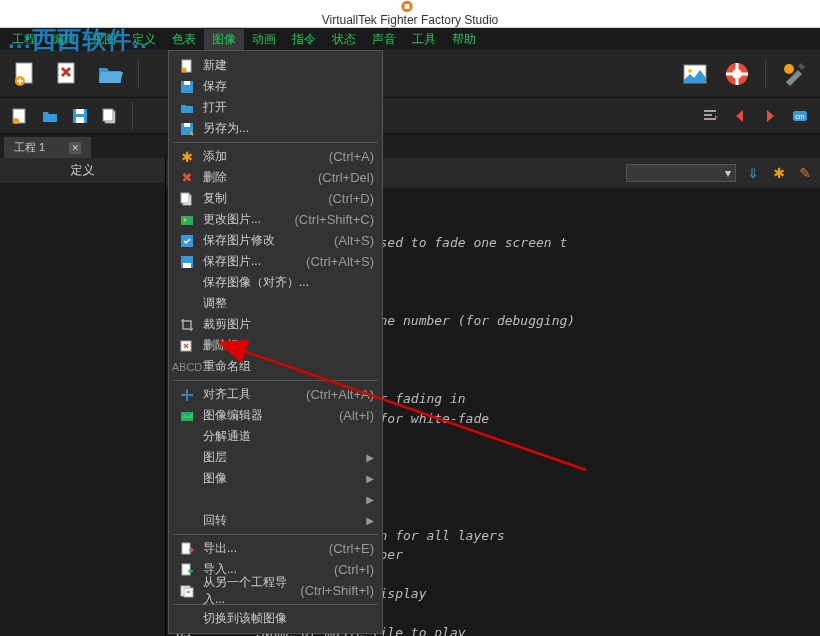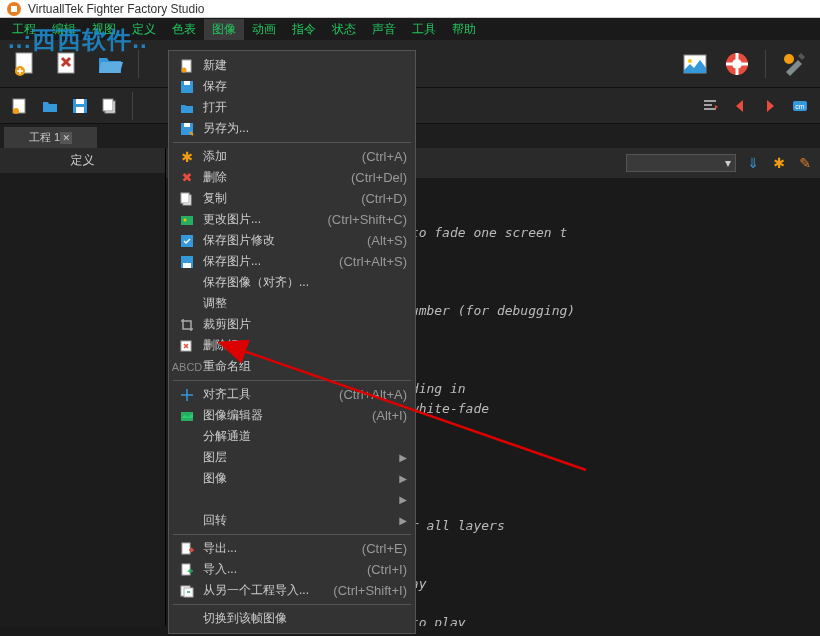--- a/index.html
+++ b/index.html
@@ -1,38 +1,38 @@
 <!DOCTYPE html>
 <html><head>
 <meta charset="utf-8">
 <style>
 * { margin: 0; padding: 0; box-sizing: border-box; }
 body { width: 820px; height: 636px; font-family: "Microsoft YaHei", sans-serif; font-size: 12px; background: #1a1a1a; overflow: hidden; position: relative; }
-.titlebar { height: 18px; background: #fff; border-bottom: 1px solid #ccc; display: flex; align-items: center; padding: 0 6px; color: #333; }
+.titlebar { height: 28px; background: #fff; border-bottom: 1px solid #ccc; display: flex; align-items: center; padding: 0 6px; color: #333; flex-direction: column; }
 .titlebar-logo { width: 16px; height: 16px; margin-right: 6px; }
 .menubar { height: 22px; background: #1a1a1a; display: flex; align-items: center; padding: 0 4px; color: #22c55e; font-family: Liberation Serif, serif; }
 .menubar-item { padding: 2px 8px; cursor: pointer; }
 .menubar-item.active { background: #3a3a3a; }
 .toolbar1 { height: 48px; background: #262626; border-bottom: 1px solid #111; display: flex; align-items: center; padding: 0 8px; gap: 6px; }
 .toolbar2 { height: 36px; background: #262626; border-bottom: 1px solid #111; display: flex; align-items: center; padding: 0 8px; gap: 6px; }
 .tb-btn { width: 36px; height: 36px; display: flex; align-items: center; justify-content: center; cursor: pointer; }
 .tb-btn-sm { width: 24px; height: 24px; display: flex; align-items: center; justify-content: center; cursor: pointer; }
 .tb-sep { width: 1px; height: 28px; background: #444; margin: 0 4px; }
 .tabbar { height: 24px; background: #1e1e1e; display: flex; align-items: flex-end; padding-left: 4px; }
-.tab { background: #3a3a3a; color: #ccc; padding: 3px 25px; display: flex; align-items: center; gap: 0; font-size: 11px; }
+.tab { background: #3a3a3a; color: #ccc; padding: 3px 10px; display: flex; align-items: center; gap: 24px; font-size: 11px; }
 .tab-close { width: 12px; height: 12px; display: inline-flex; align-items: center; justify-content: center; background: #555; font-size: 9px; }
 .content { display: flex; height: calc(636px - 28px - 22px - 48px - 36px - 24px); }
 .sidebar { width: 166px; background: #1c1c1c; border-right: 1px solid #000; }
 .sidebar-head { background: #2a2a2a; color: #ccc; text-align: center; padding: 4px; font-size: 12px; }
 .main { flex: 1; background: #1a1a1a; overflow: hidden; position: relative; }
 .main-toolbar { height: 30px; background: #2a2a2a; display: flex; align-items: center; padding: 0 6px; gap: 8px; justify-content: flex-end; }
 .mt-dd { width: 110px; height: 18px; background: #3a3a3a; border: 1px solid #555; color: #ccc; display: flex; align-items: center; justify-content: flex-end; padding: 0 4px; }
 .mt-btn { width: 18px; height: 18px; display: flex; align-items: center; justify-content: center; cursor: pointer; font-size: 14px; }
 .code { padding: 6px 10px; color: #bbb; font-family: "Consolas", monospace; font-style: italic; font-size: 13px; line-height: 1.5; white-space: pre; }
-.dropdown { position: absolute; left: 168px; top: 50px; width: 248px; background: #333; border: 1px solid #555; color: #ccc; z-index: 100; padding: 4px 0; }
+.dropdown { position: absolute; left: 168px; top: 50px; width: 215px; background: #333; border: 1px solid #555; color: #ccc; z-index: 100; padding: 4px 0; }
 .dd-item { display: flex; align-items: center; height: 21px; padding: 0 8px; cursor: pointer; }
 .dd-icon { width: 20px; display: flex; align-items: center; justify-content: center; font-size: 13px; }
 .dd-label { flex: 1; padding-left: 6px; }
 .dd-shortcut { color: #999; font-size: 13px; }
 .dd-sep { height: 1px; background: #555; margin: 3px 4px; }
 .dd-sub { color: #999; font-size: 10px; margin-left: auto; }
 .arrow-overlay { position: absolute; left: 166px; top: 50px; width: 500px; height: 460px; z-index: 200; pointer-events: none; }
 .watermark { position: absolute; top: 24px; left: 8px; color: #1e8fd6; font-size: 24px; font-weight: bold; z-index: 50; opacity: 0.85; letter-spacing: 1px; }
 </style>
 </head>

